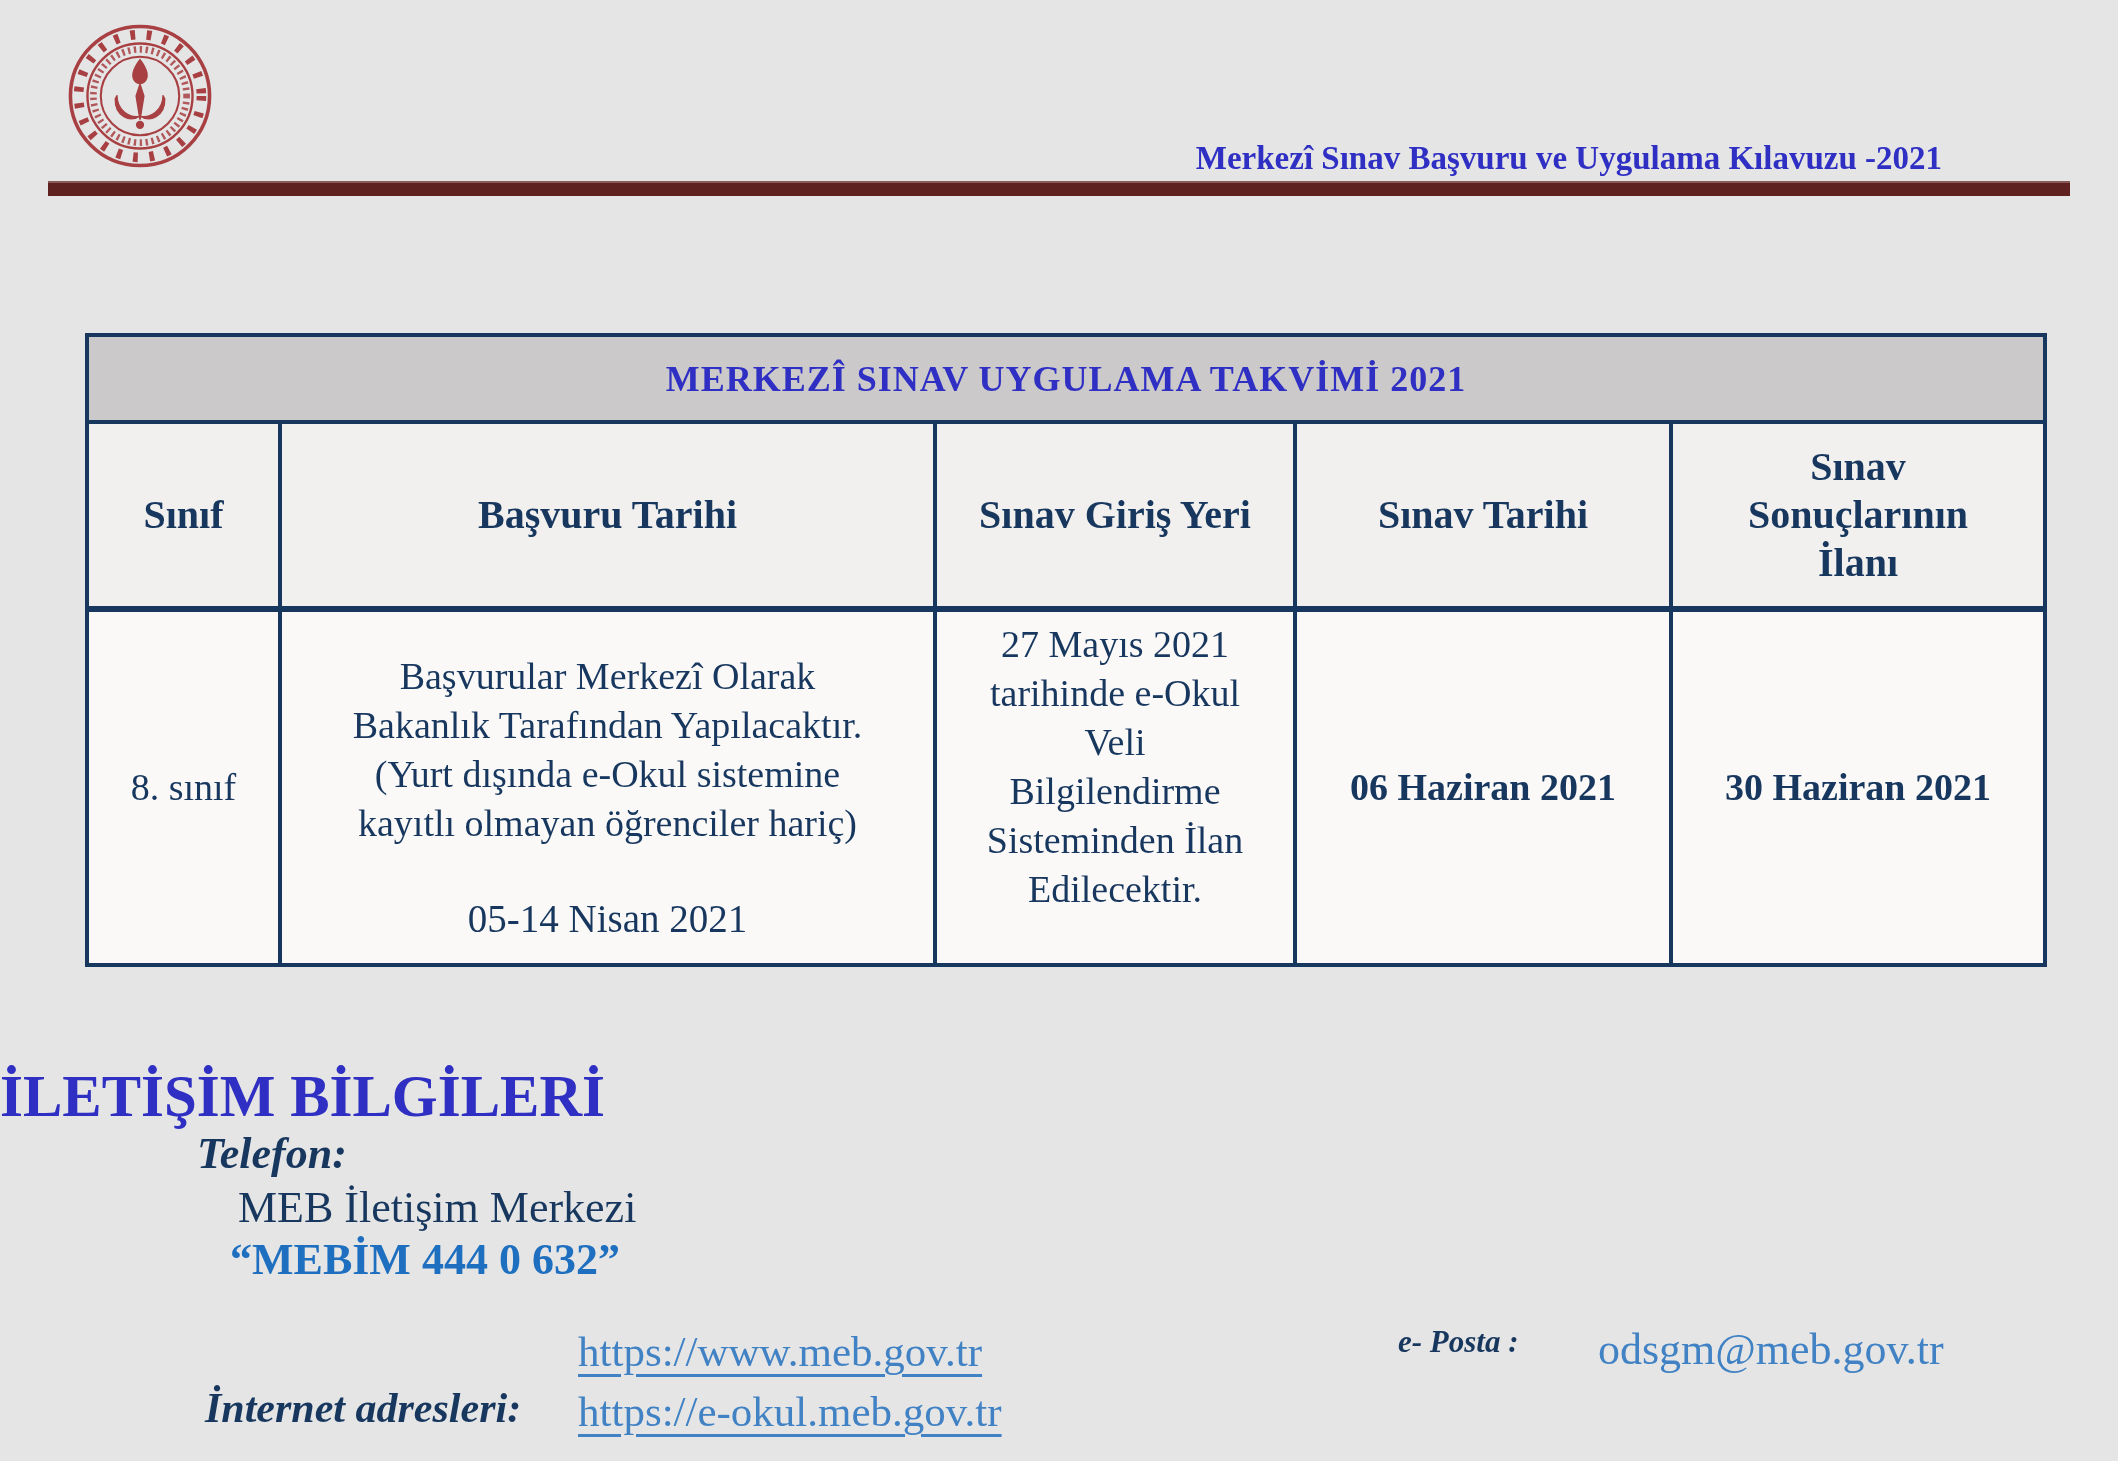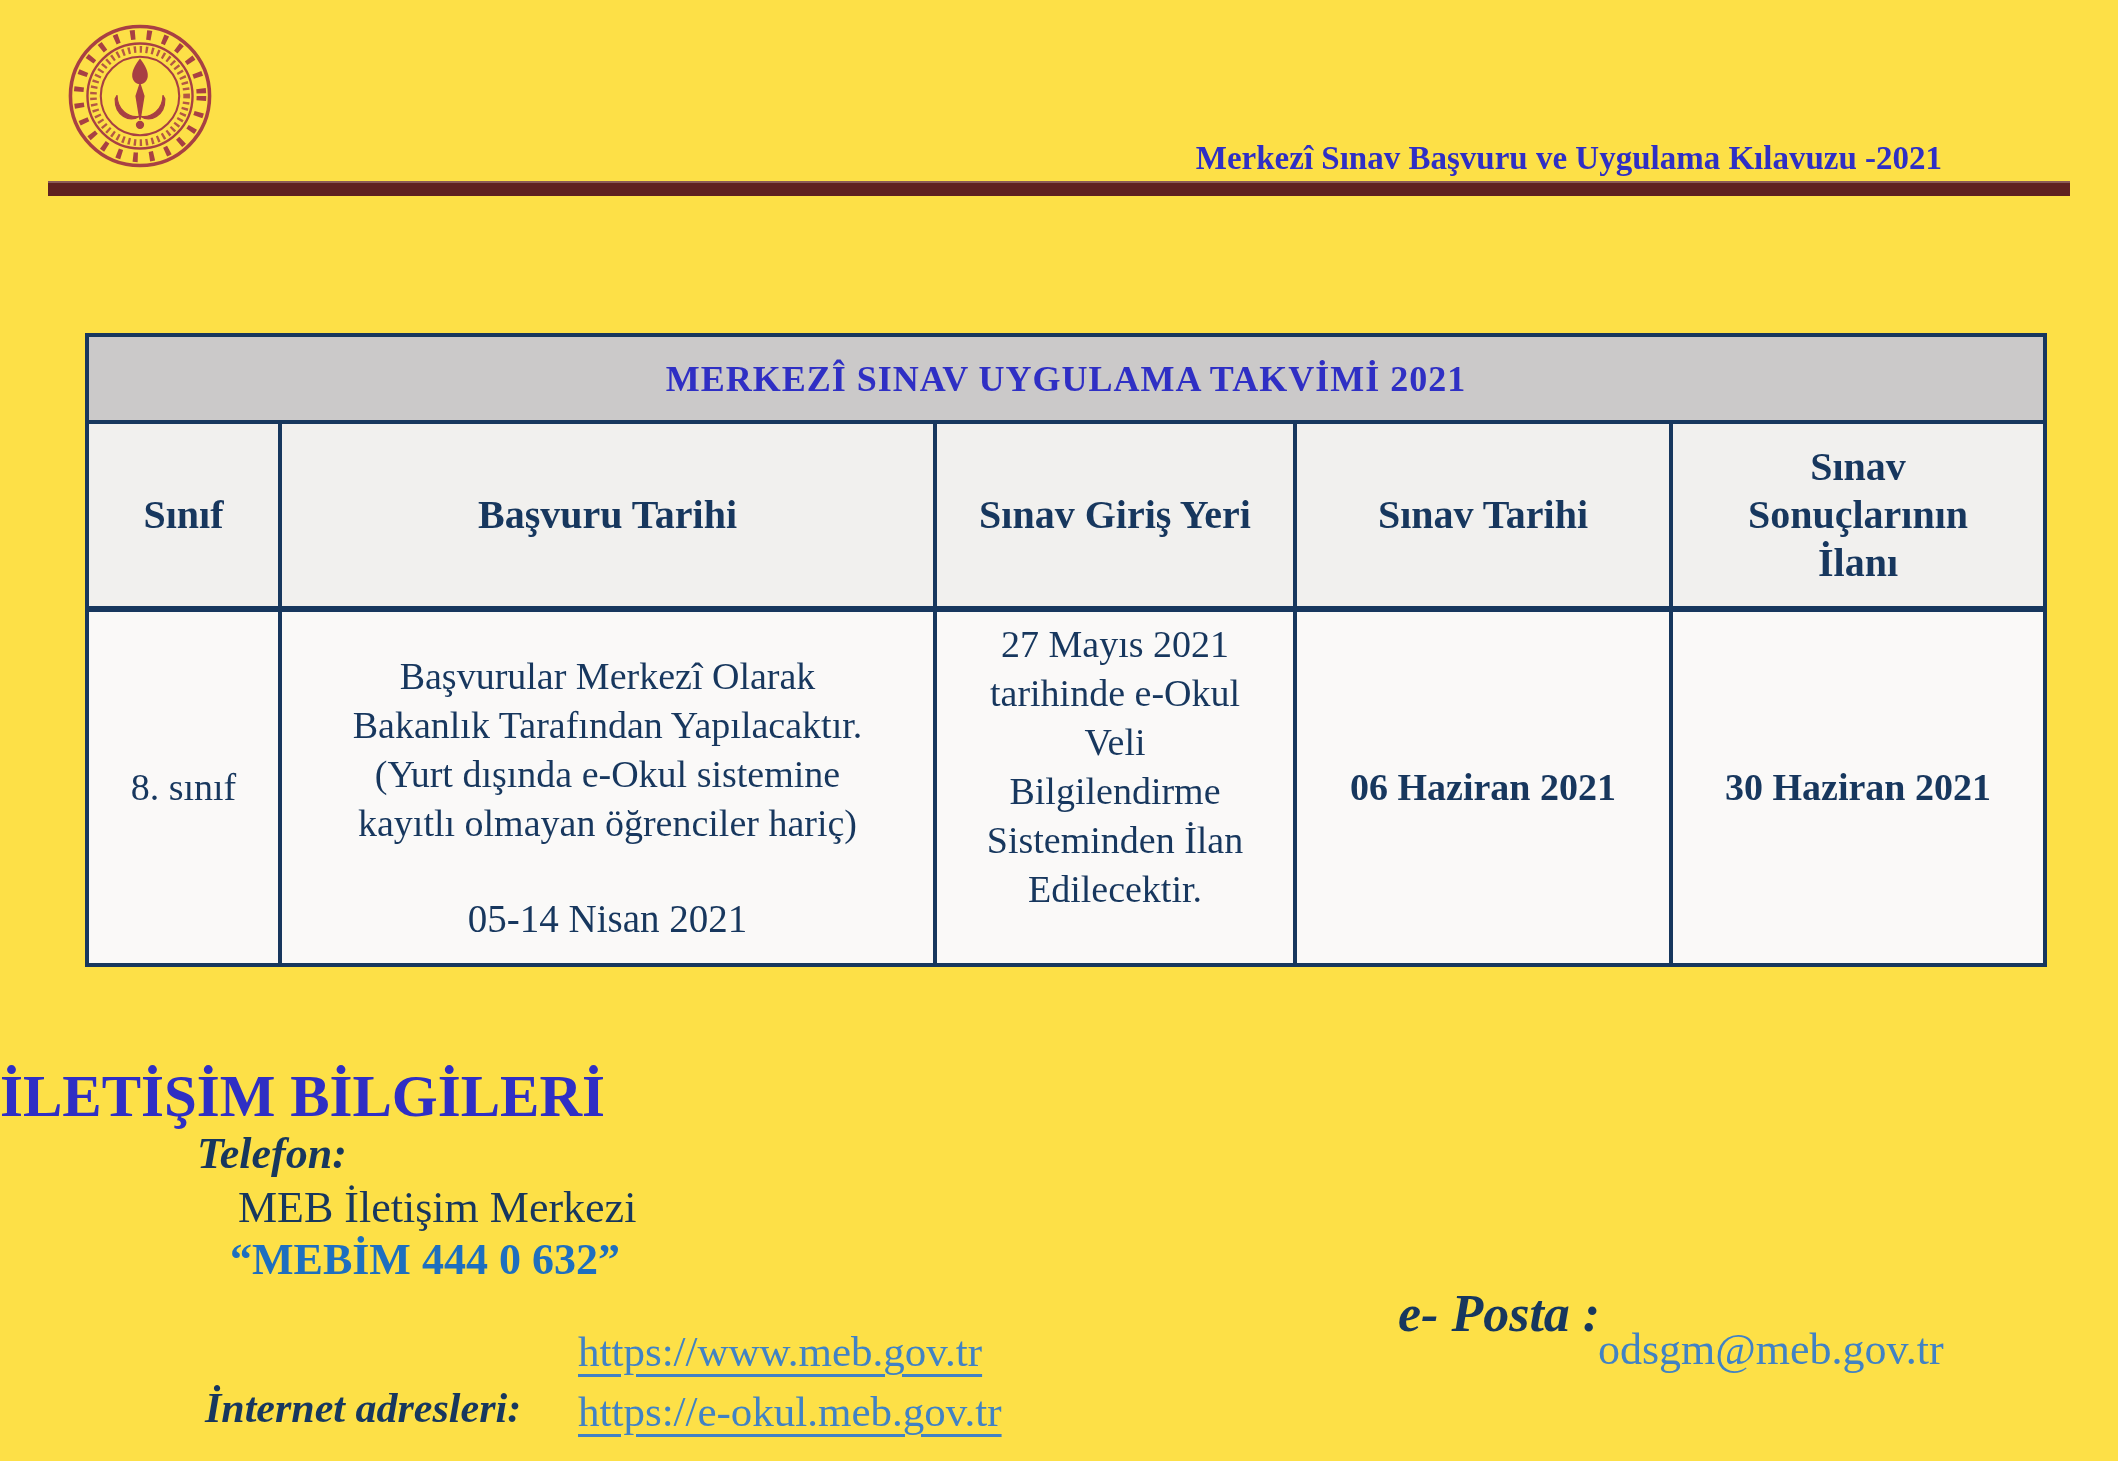--- a/index.html
+++ b/index.html
@@ -3,21 +3,21 @@
 <meta charset="utf-8">
 <style>
   * { margin:0; padding:0; box-sizing:border-box; }
   html,body { background:#ffffff; }
   body {
     width:2118px; height:1461px;
     position:relative; overflow:hidden;
     font-family:"Liberation Serif", serif;
     color:#17375e;
   }
-  .page { position:absolute; inset:0; background:#fde047; }
+  .page { position:absolute; inset:0; background:#e5e5e5; }
 
   
   .logo { position:absolute; left:66px; top:22px; width:148px; height:148px; }
   .doc-title {
     position:absolute; top:140px; right:176px;
     font-size:33px; font-weight:bold; color:#2f2fc4; white-space:nowrap;
   }
   .rule {
     position:absolute; left:48px; right:48px; top:181px; height:15px;
     background:#5f2120; border-top:2px solid #8a5a57;
@@ -57,21 +57,21 @@
   .phone-label   { position:absolute; left:197px; top:1128px; font-size:44px; }
   .phone-center  { position:absolute; left:238px; top:1182px; font-size:44px; color:#17375e; }
   .phone-number  { position:absolute; left:230px; top:1234px; font-size:44px; font-weight:bold; color:#1e6fbf; }
   .internet-label{ position:absolute; left:205px; top:1384px; font-size:42px; }
   .links { position:absolute; left:578px; top:1322px; font-size:43px; }
   .links a {
     display:block; color:#4182c4; text-decoration:underline;
     text-decoration-thickness:3px; text-underline-offset:8px;
     line-height:60px; cursor:pointer;
   }
-  .email-label { position:absolute; left:1398px; top:1284px; font-size:52px; }
+  .email-label { position:absolute; left:1398px; top:1324px; font-size:31px; }
   .email-addr  { position:absolute; left:1598px; top:1324px; font-size:44px; color:#4182c4; text-decoration:none; cursor:pointer; }
 </style>
 </head>
 <body>
 
 <div class="page">
 
   <svg class="logo" viewBox="0 0 100 100">
     <g fill="none" stroke="#a84043">
       <circle cx="50" cy="50" r="47" stroke-width="2.4"></circle>

